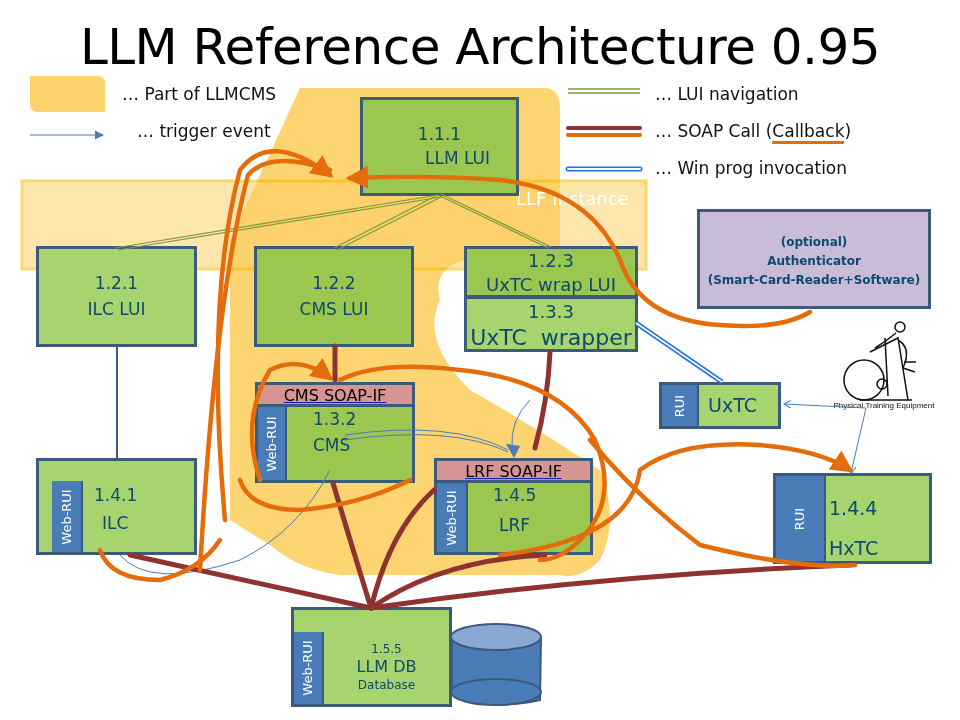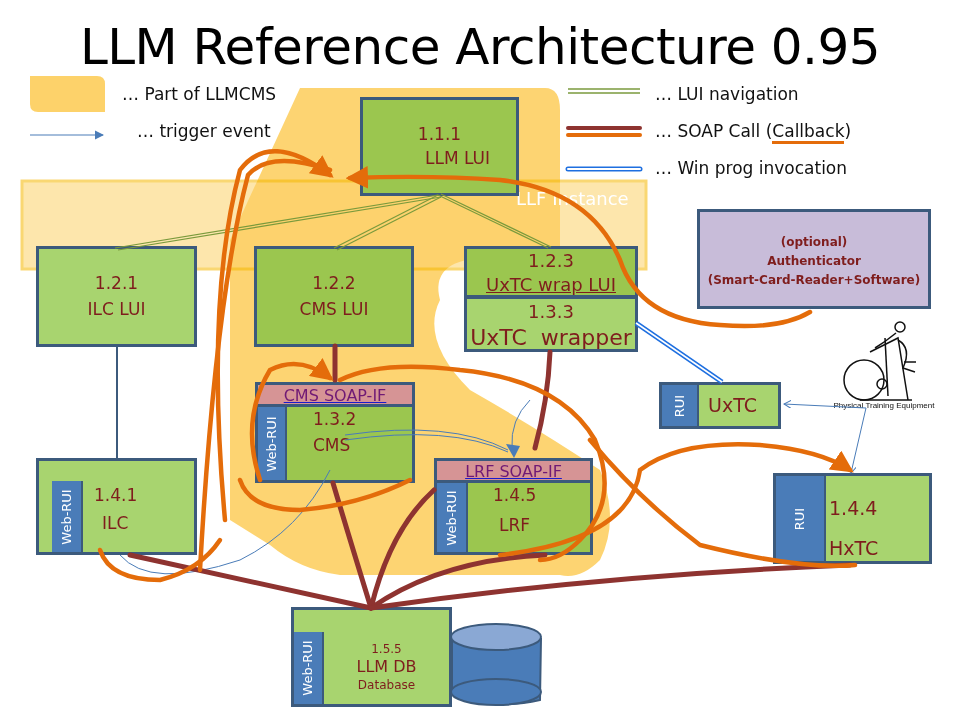--- a/index.html
+++ b/index.html
@@ -2,24 +2,24 @@
 <html><head>
 <meta charset="utf-8">
 <style>
   html, body { margin:0; padding:0; background:#ffffff; }
   body { width:960px; height:720px; position:relative; overflow:hidden; font-family:"DejaVu Sans", sans-serif; }
   .abs { position:absolute; }
   .title { left:0; width:960px; top:18px; text-align:center; font-size:50px; color:#000; letter-spacing:-0.5px; font-family:"DejaVu Sans", sans-serif; }
   .legend-text { font-size:17px; color:#111; white-space:nowrap; }
   .box { position:absolute; border:3px solid #3c5a7c; box-sizing:border-box; background:#a8d46f; color:#fff; text-align:center; font-size:17px; line-height:24px; }
   .box.dark { background:#9bc64f; }
-  .lbl { position:absolute; color:#7f1d1d; white-space:nowrap; }
+  .lbl { position:absolute; color:#0c4a6e; white-space:nowrap; }
   .rui { position:absolute; background:#4a7cb8; border-right:2px solid #3c5a7c; box-sizing:border-box; }
   .rui span { position:absolute; left:50%; top:50%; transform:translate(-50%,-50%) rotate(-90deg); color:#fff; font-size:13px; white-space:nowrap; }
-  .soap { position:absolute; background:#d69495; color:#701a75; text-align:center; font-size:16px; line-height:22px; box-sizing:border-box; }
+  .soap { position:absolute; background:#d69495; color:#000000; text-align:center; font-size:16px; line-height:22px; box-sizing:border-box; }
   .soap span { text-decoration:underline; text-decoration-color:#1a1acc; }
   svg { position:absolute; left:0; top:0; }
 </style>
 </head>
 <body>
 
 <svg width="960" height="720">
 
   <path d="M300,88 L545,88 Q560,88 560,110 L560,260 Q470,255 440,300 Q420,340 470,390 Q540,430 600,470 Q620,520 600,560 Q580,580 560,575 L340,575 Q300,570 270,545 L230,520 L230,240 Z" fill="#fdd26a" opacity="0.95"></path>
 
@@ -50,21 +50,21 @@
   <div class="lbl" style="left:0;right:0;top:48px;">ILC LUI</div>
 </div>
 
 <div class="box dark" style="left:254px;top:246px;width:160px;height:101px;">
   <div class="lbl" style="left:0;right:0;top:22px;">1.2.2</div>
   <div class="lbl" style="left:0;right:0;top:48px;">CMS LUI</div>
 </div>
 
 <div class="box" style="left:464px;top:246px;width:174px;height:52px;background:#9bc64f;">
   <div class="lbl" style="left:0;right:0;top:0px;font-size:18px;">1.2.3</div>
-  <div class="lbl" style="left:0;right:0;top:24px;font-size:18px;text-decoration:underline;">UxTC wrap LUI</div>
+  <div class="lbl" style="left:0;right:0;top:24px;font-size:18px;">UxTC wrap LUI</div>
 </div>
 <div class="box" style="left:464px;top:296px;width:174px;height:56px;">
   <div class="lbl" style="left:0;right:0;top:1px;font-size:18px;">1.3.3</div>
   <div class="lbl" style="left:0;right:0;top:27px;font-size:22px;white-space:pre;">UxTC  wrapper</div>
 </div>
 
 <div class="box" style="left:697px;top:209px;width:234px;height:100px;background:#c8bcd9;font-size:12px;line-height:19px;font-weight:bold;">
   <div class="lbl" style="left:0;right:0;top:21px;">(optional)</div>
   <div class="lbl" style="left:0;right:0;top:59px;">(Smart-Card-Reader+Software)</div>
   <div class="lbl" style="left:0;right:0;top:40px;">Authenticator</div>

